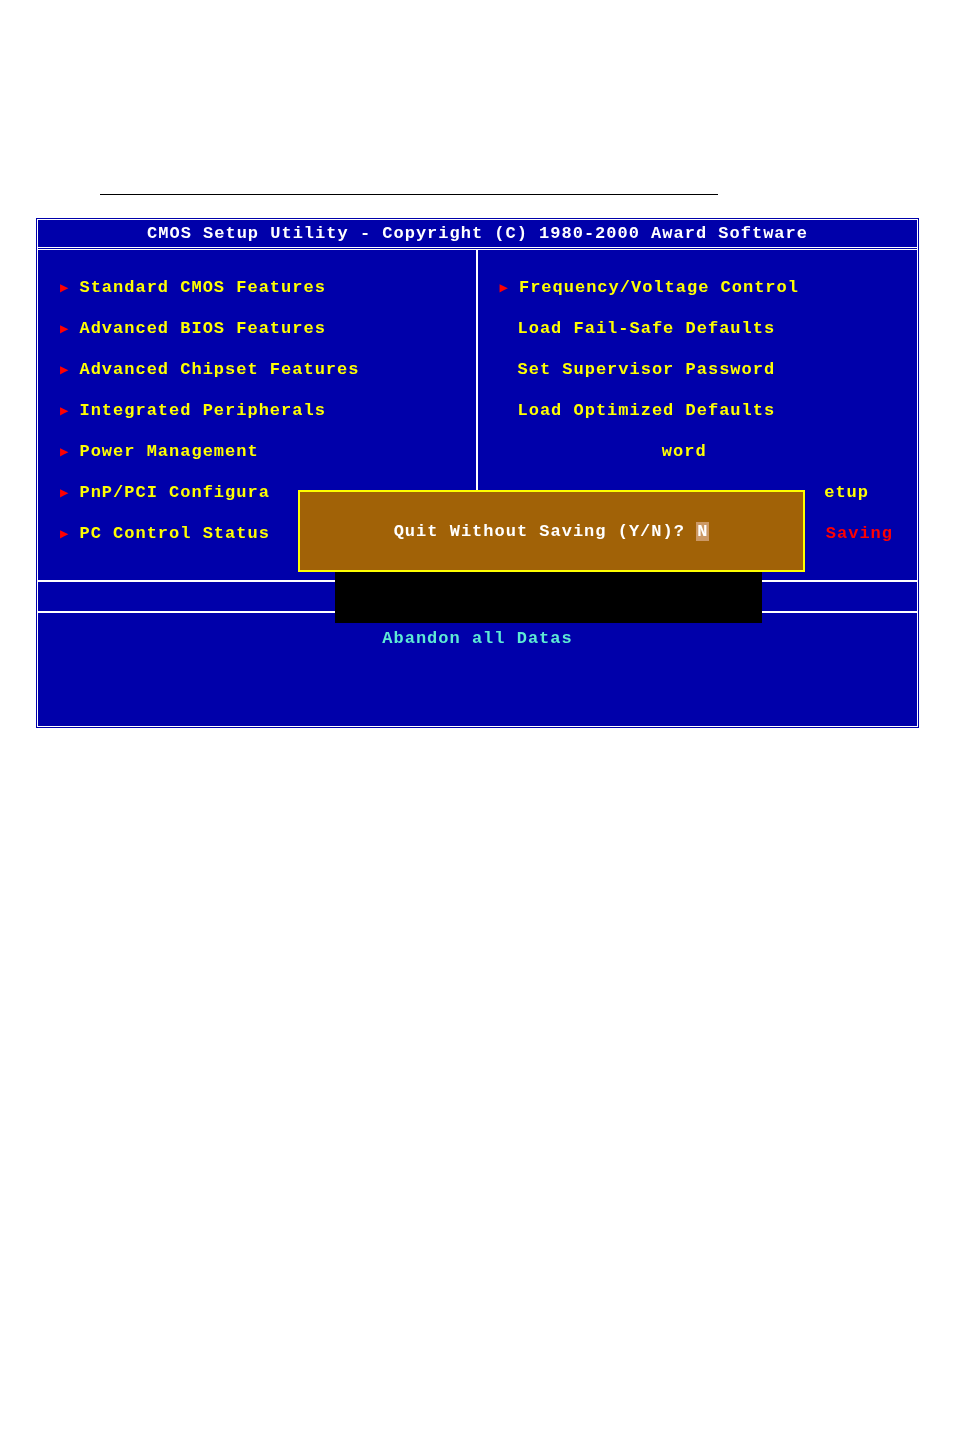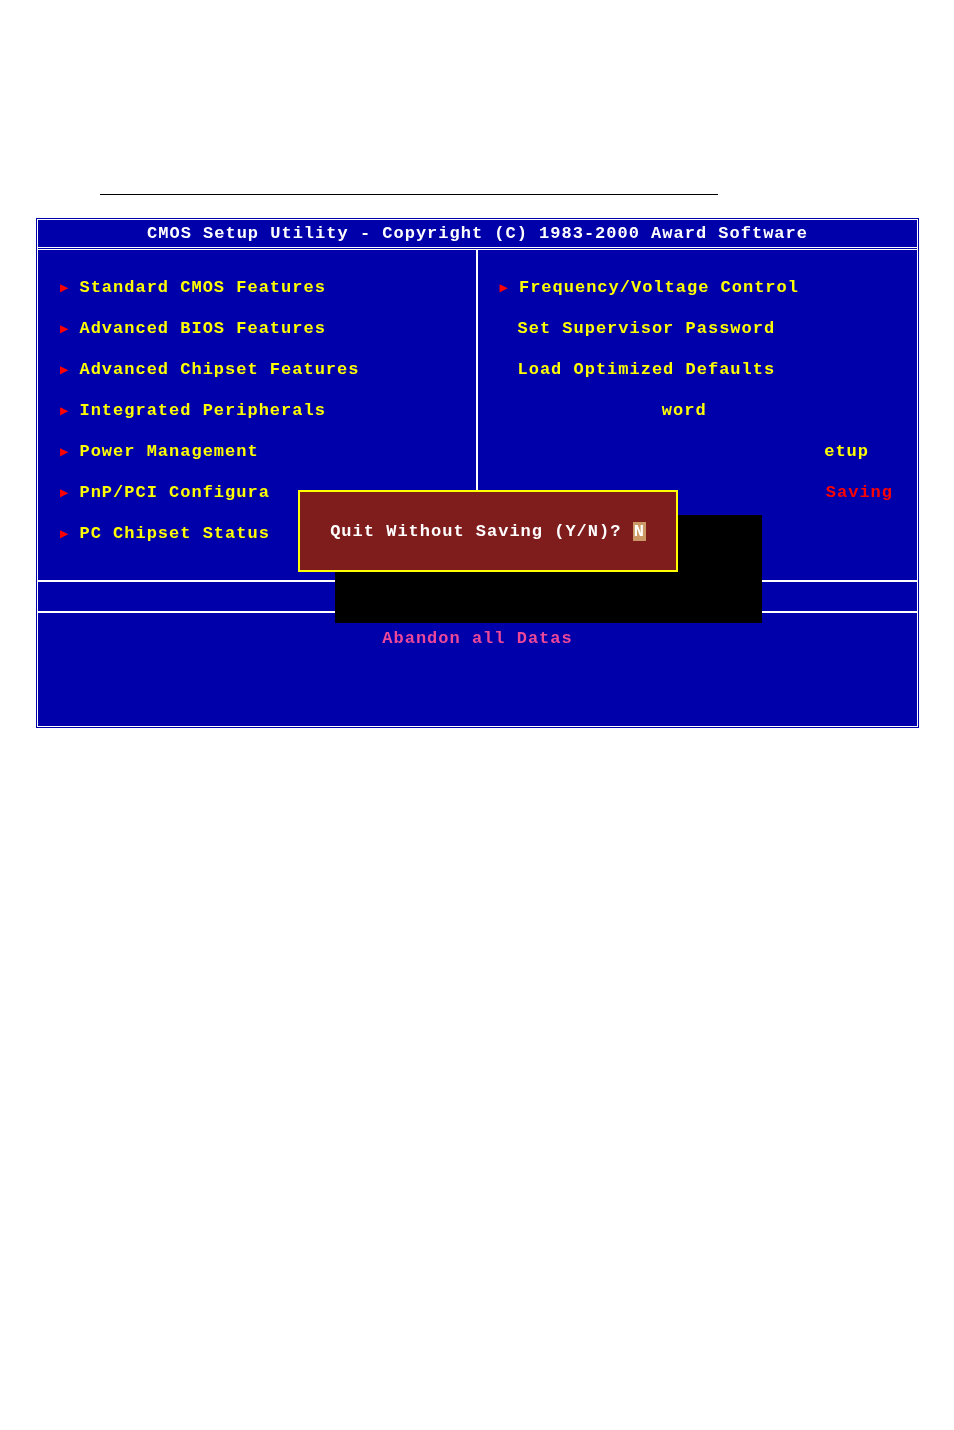--- a/index.html
+++ b/index.html
@@ -73,40 +73,40 @@
     }
     .help-left {
       width: 50%;
     }
     .help-right {
       width: 50%;
       display: flex;
     }
     .footer {
       text-align: center;
-      color: #ec4899;
+      color: #5eead4;
       font-size: 17px;
       letter-spacing: 1px;
       padding: 16px 0;
     }
     .shadow-box {
       position: absolute;
       top: 265px;
       left: 297px;
       width: 427px;
       height: 108px;
       background: #000000;
     }
     .dialog {
       position: absolute;
       top: 240px;
       left: 260px;
-      width: 380px;
+      width: 507px;
       height: 82px;
-      background: #7f1d1d;
+      background: #a16207;
       border: 2px solid #ffff00;
       display: flex;
       align-items: center;
       justify-content: center;
     }
     .dialog-text {
       color: #ffffff;
       font-size: 17px;
       letter-spacing: 1px;
     }
@@ -127,21 +127,21 @@
     }
   </style>
 </head>
 <body>
 
 <div class="hr-line"></div>
 
 <div class="bios-container">
 
   <div class="header">
-    <span>CMOS Setup Utility - Copyright (C) 1983-2000 Award Software</span>
+    <span>CMOS Setup Utility - Copyright (C) 1980-2000 Award Software</span>
   </div>
 
   <div class="main-area">
 
     <div class="col col-left">
       <div class="menu-item">
         <span class="arrow">▶</span>
         <span>Standard CMOS Features</span>
       </div>
       <div class="menu-item">
@@ -159,28 +159,32 @@
       <div class="menu-item">
         <span class="arrow">▶</span>
         <span>Power Management</span>
       </div>
       <div class="menu-item">
         <span class="arrow">▶</span>
         <span>PnP/PCI Configura</span>
       </div>
       <div class="menu-item">
         <span class="arrow">▶</span>
-        <span>PC Chipset Status</span>
+        <span>PC Control Status</span>
       </div>
     </div>
 
     <div class="col col-right">
       <div class="menu-item">
         <span class="arrow">▶</span>
         <span>Frequency/Voltage Control</span>
+      </div>
+      <div class="menu-item">
+        <span class="arrow-spacer"></span>
+        <span>Load Fail-Safe Defaults</span>
       </div>
       <div class="menu-item">
         <span class="arrow-spacer"></span>
         <span>Set Supervisor Password</span>
       </div>
       <div class="menu-item">
         <span class="arrow-spacer"></span>
         <span>Load Optimized Defaults</span>
       </div>
       <div class="menu-item" style="justify-content:center;padding-right:30px;">

